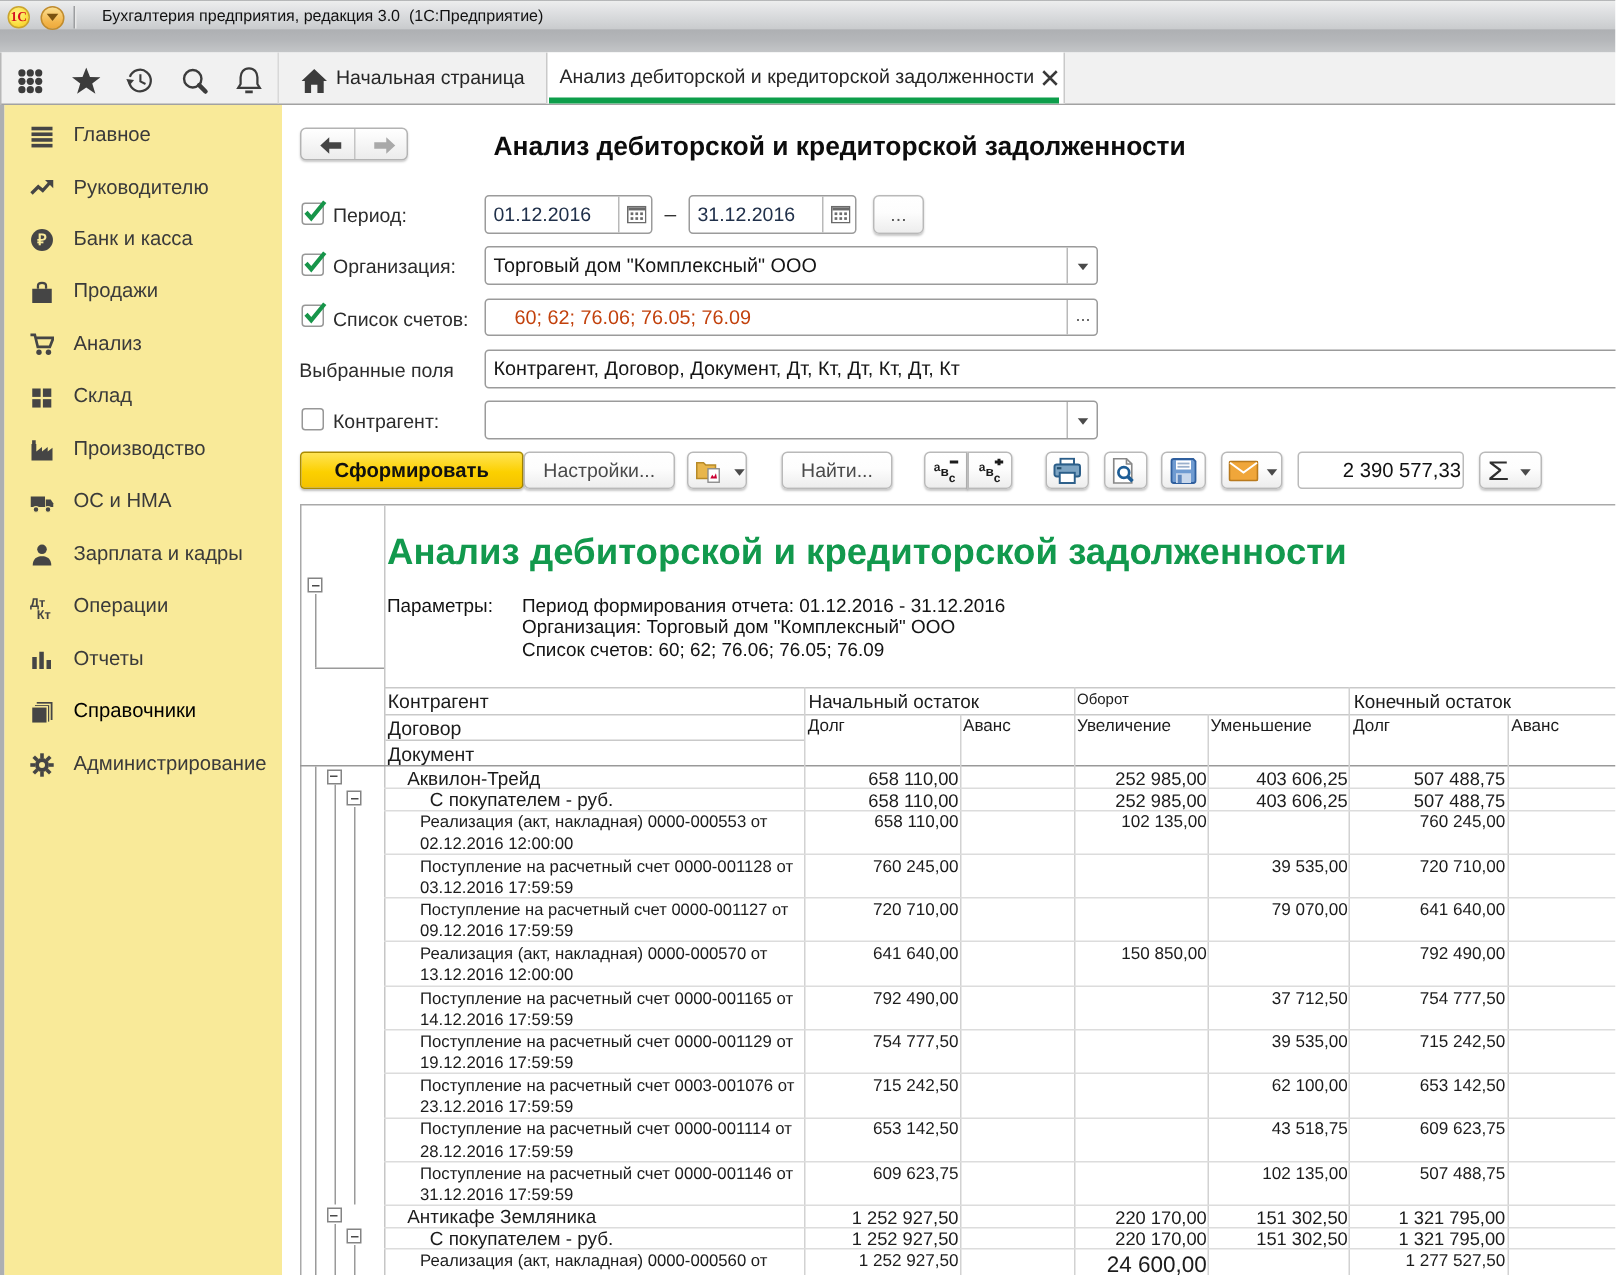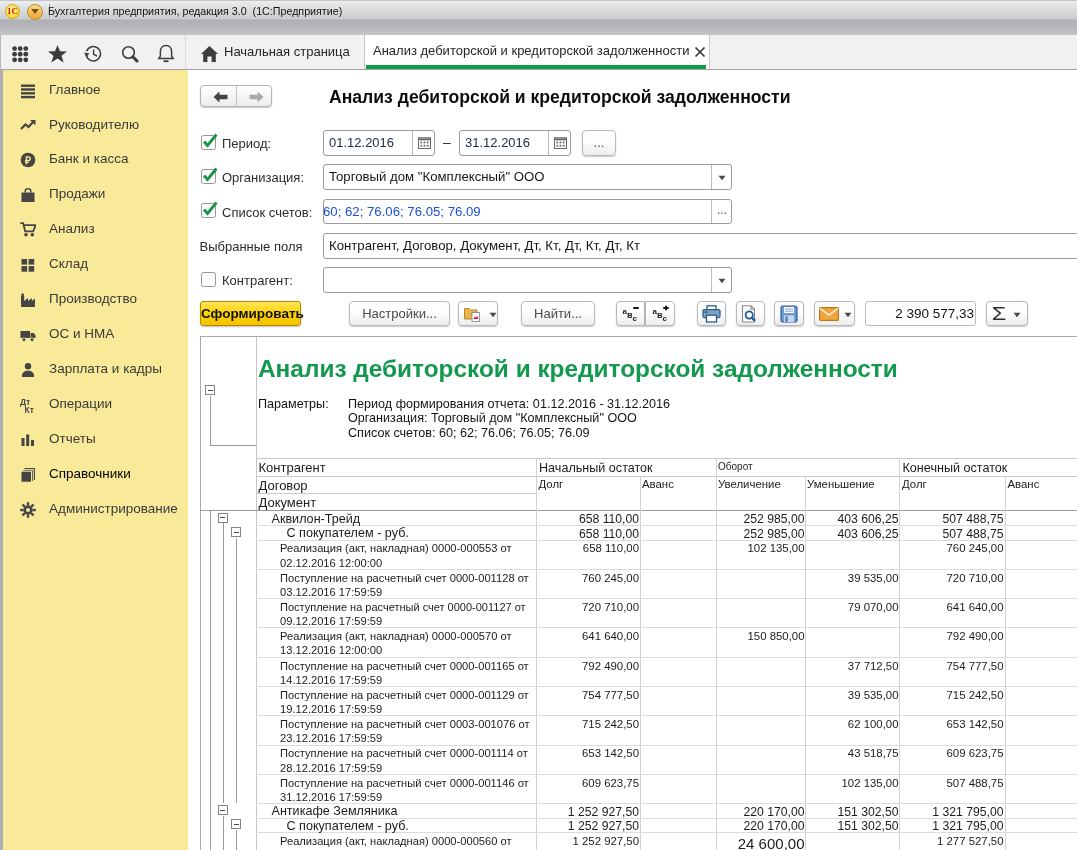--- a/index.html
+++ b/index.html
@@ -18,21 +18,21 @@
 
 <div class="abs" style="left:0;top:0;width:1077px;height:35px;background:linear-gradient(180deg,#9a9c9e 0,#eceded 1px,#e2e3e5 6px,#d5d7d9 13px,#caccce 19px,#aeb0b3 20px,#b5b7ba 27px,#c4c6c8 35px)"></div>
 <div class="abs" style="left:5px;top:4px;width:15px;height:15px;border-radius:50%;background:radial-gradient(circle at 40% 35%,#fff68e,#fbde3e 60%,#f0c020);border:1px solid #caa42e"></div>
 <div class="abs" style="left:5px;top:4px;width:15px;height:14px;font-size:9px;font-weight:bold;color:#d6131e;text-align:center;line-height:15px;font-family:'Liberation Serif',serif">1С</div>
 <div class="abs" style="left:27px;top:3.5px;width:16px;height:16px;border-radius:50%;background:linear-gradient(180deg,#fbdf91,#f3b54a 70%,#eda93c);border:1px solid #c08b2d"></div>
 <svg class="abs" style="left:31px;top:9px" width="8" height="6">
     <path d="M0 0 L8 0 L4 5 Z" fill="#7a5210"></path>
   </svg>
 <div class="abs" style="left:49px;top:4px;width:1px;height:15px;background:#9c9ea0"></div>
 <div class="abs" style="left:50px;top:4px;width:1px;height:15px;background:#e8e8e8"></div>
-<div class="abs" style="left:48px;top:0;height:22px;line-height:22px;font-size:10.7px;color:#111">Бухгалтерия предприятия, редакция 3.0&nbsp; (1С:Предприятие)</div>
+<div class="abs" style="left:68px;top:0;height:22px;line-height:22px;font-size:10.7px;color:#111">Бухгалтерия предприятия, редакция 3.0&nbsp; (1С:Предприятие)</div>
 <div class="abs" style="left:0;top:35px;width:1077px;height:34.5px;background:#f1f1f1;border-bottom:1px solid #a2a2a2"></div>
 <svg class="abs" style="left:12px;top:45.5px" width="17" height="17" viewBox="0 0 17 17">
 <g fill="#3c3c3c">
       <circle cx="2.6" cy="2.6" r="2.4"></circle>
       <circle cx="8.2" cy="2.6" r="2.4"></circle>
       <circle cx="13.799999999999999" cy="2.6" r="2.4"></circle>
       <circle cx="2.6" cy="8.2" r="2.4"></circle>
       <circle cx="8.2" cy="8.2" r="2.4"></circle>
       <circle cx="13.799999999999999" cy="8.2" r="2.4"></circle>
       <circle cx="2.6" cy="13.799999999999999" r="2.4"></circle>
@@ -217,34 +217,34 @@
 <div class="abs" style="left:711px;top:165px;width:1px;height:23.5px;background:#b9b9b9"></div>
 <svg class="abs" style="left:718px;top:174.5px" width="8" height="6">
     <path d="M0.5 0.8 L7.5 0.8 L4 5.2 Z" fill="#4a4a4a"></path>
   </svg>
 <div class="chk" style="left:201px;top:203px"></div>
 <svg class="abs" style="left:202px;top:201px" width="16" height="16" viewBox="0 0 16 16">
     <path d="M2 8.5 L5.5 12.5 L14.5 1.5" fill="none" stroke="#17954a" stroke-width="2.8"></path>
   </svg>
 <div class="lbl" style="left:222px;top:204.5px">Список счетов:</div>
 <div class="field" style="left:323px;top:198.5px;width:409px"></div>
-<div class="abs" style="left:323px;top:199.5px;height:24px;line-height:24px;font-size:13.2px;color:#1d4ed8">60; 62; 76.06; 76.05; 76.09</div>
+<div class="abs" style="left:343px;top:199.5px;height:24px;line-height:24px;font-size:13.2px;color:#c2410c">60; 62; 76.06; 76.05; 76.09</div>
 <div class="abs" style="left:711px;top:199.5px;width:1px;height:23.5px;background:#b9b9b9"></div>
 <div class="abs" style="left:712px;top:199.5px;width:20px;height:23px;line-height:20px;font-size:12px;color:#555;text-align:center">...</div>
 <div class="lbl" style="left:199.5px;top:239px">Выбранные поля</div>
 <div class="field" style="left:323px;top:233px;width:760px;border-radius:3px 0 0 3px"></div>
 <div class="abs" style="left:329px;top:234px;height:24px;line-height:24px;font-size:13.2px;color:#161616">Контрагент, Договор, Документ, Дт, Кт, Дт, Кт, Дт, Кт</div>
 <div class="chk" style="left:201px;top:272px"></div>
 <div class="lbl" style="left:222px;top:273px">Контрагент:</div>
 <div class="field" style="left:323px;top:267px;width:409px"></div>
 <div class="abs" style="left:711px;top:268px;width:1px;height:23.5px;background:#b9b9b9"></div>
 <svg class="abs" style="left:718px;top:277.5px" width="8" height="6">
     <path d="M0.5 0.8 L7.5 0.8 L4 5.2 Z" fill="#4a4a4a"></path>
   </svg>
-<div class="abs" style="left:200px;top:301px;width:101px;height:25px;border:1px solid #ab8b00;border-radius:3px;background:linear-gradient(180deg,#ffe454,#fcd000 55%,#f4c200);box-shadow:0 1px 1.5px rgba(0,0,0,.25);font-size:13.5px;font-weight:bold;color:#111;text-align:center;line-height:24px">Сформировать</div>
+<div class="abs" style="left:200px;top:301px;width:149px;height:25px;border:1px solid #ab8b00;border-radius:3px;background:linear-gradient(180deg,#ffe454,#fcd000 55%,#f4c200);box-shadow:0 1px 1.5px rgba(0,0,0,.25);font-size:13.5px;font-weight:bold;color:#111;text-align:center;line-height:24px">Сформировать</div>
 <div class="btn" style="left:349px;top:301px;width:101px;line-height:23px">Настройки...</div>
 <div class="btn" style="left:458px;top:301px;width:40px"></div>
 <svg class="abs" style="left:464px;top:305.5px" width="17" height="16" viewBox="0 0 17 16">
 <path d="M0.5 2.5 L5 2.5 L6.5 4 L13 4 L13 13 L0.5 13 Z" fill="#e8b64c" stroke="#b78a28" stroke-width="1"></path>
 <rect x="8" y="6.5" width="7.5" height="9" fill="#fff" stroke="#8a8a8a" stroke-width="0.9"></rect>
 <path d="M9.5 13 L10.8 10.5 L12 12 L13.3 9.5 L14 13 Z" fill="#c03"></path>
   </svg>
 <svg class="abs" style="left:488.5px;top:311.5px" width="8" height="6">
     <path d="M0.5 0.8 L7.5 0.8 L4 5.2 Z" fill="#4a4a4a"></path>
   </svg>

